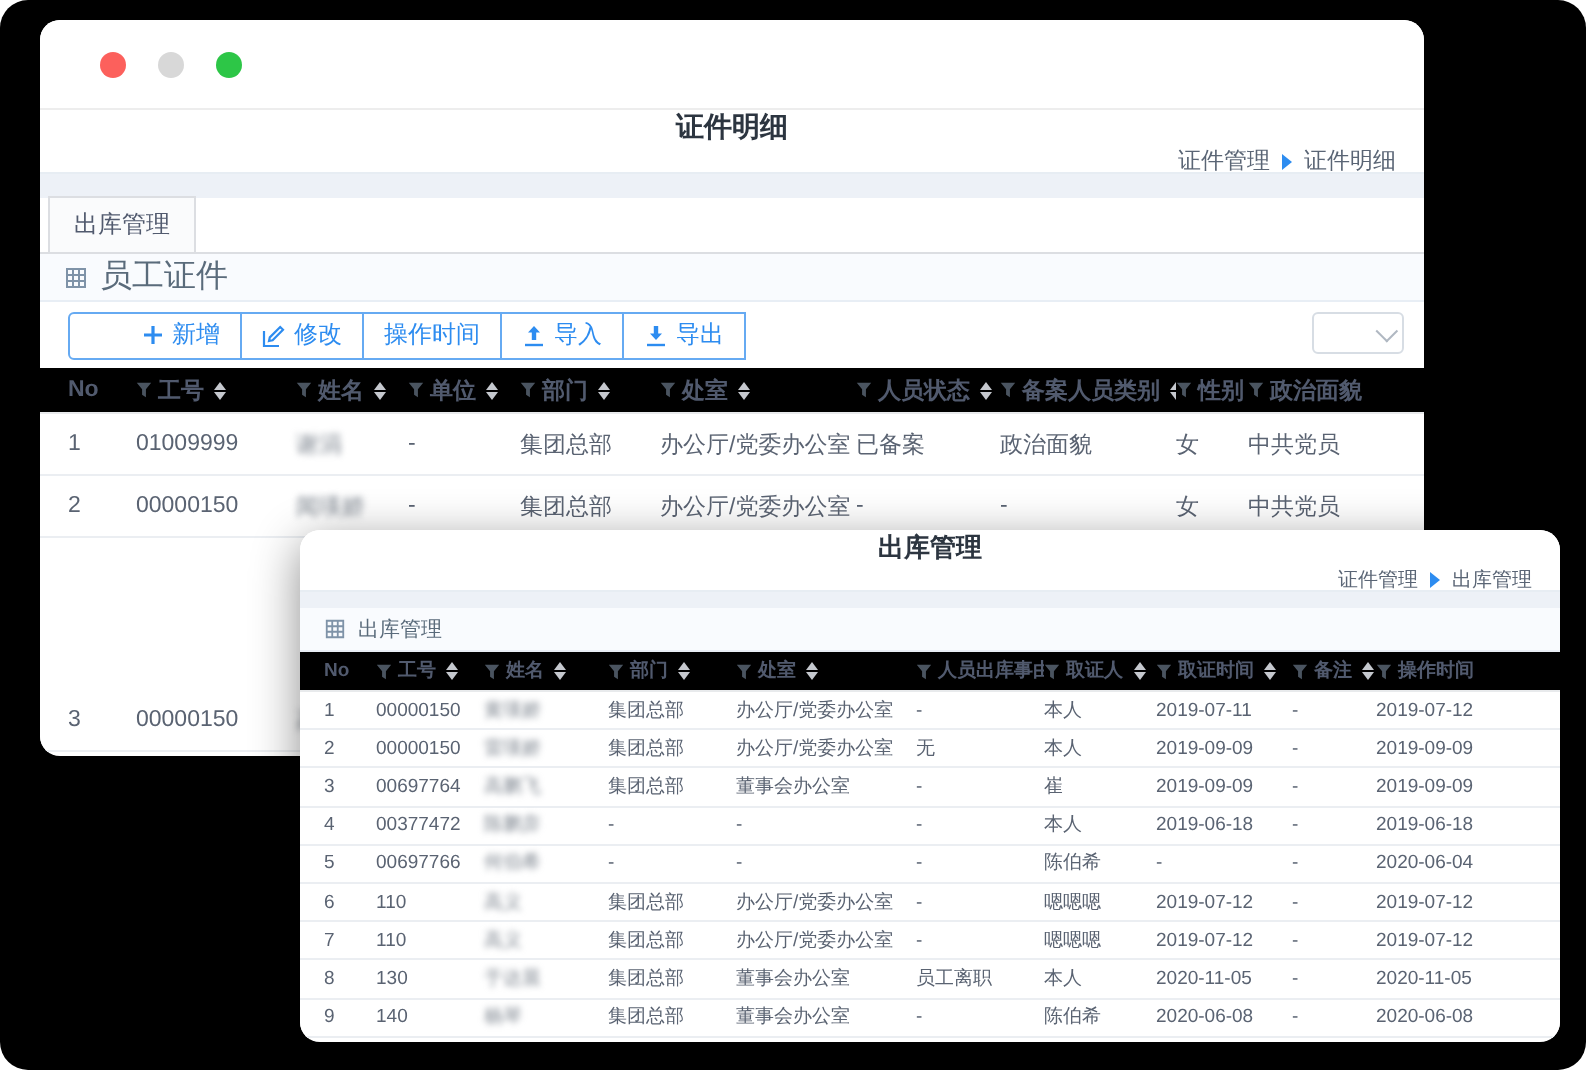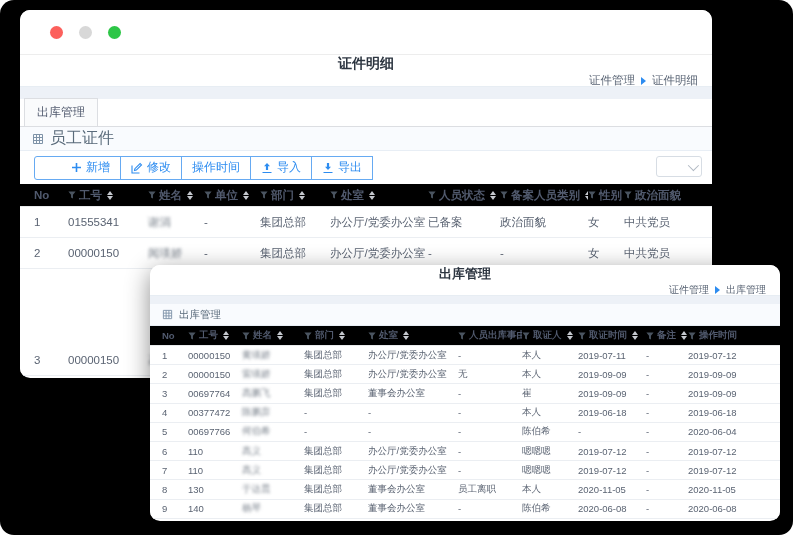--- a/index.html
+++ b/index.html
@@ -231,21 +231,21 @@
         </div>
         <div class="th">
           <svg class="funnel" width="8" height="8" viewBox="0 0 10 10">
             <path fill="currentColor" d="M0.5 0.5h9L6.2 4.6v4.9L3.8 8V4.6z"></path>
           </svg>
           <span>政治面貌</span>
         </div>
       </div>
       <div class="trow tbrow" style="grid-template-columns: 34px 80px 56px 56px 70px 98px 72px 88px 36px 1fr;">
         <div class="td">1</div>
-        <div class="td">01555341</div>
+        <div class="td">01009999</div>
         <div class="td blur">谢涓</div>
         <div class="td">-</div>
         <div class="td">集团总部</div>
         <div class="td">办公厅/党委办公室</div>
         <div class="td">已备案</div>
         <div class="td">政治面貌</div>
         <div class="td">女</div>
         <div class="td">中共党员</div>
       </div>
       <div class="trow tbrow" style="grid-template-columns: 34px 80px 56px 56px 70px 98px 72px 88px 36px 1fr;">

